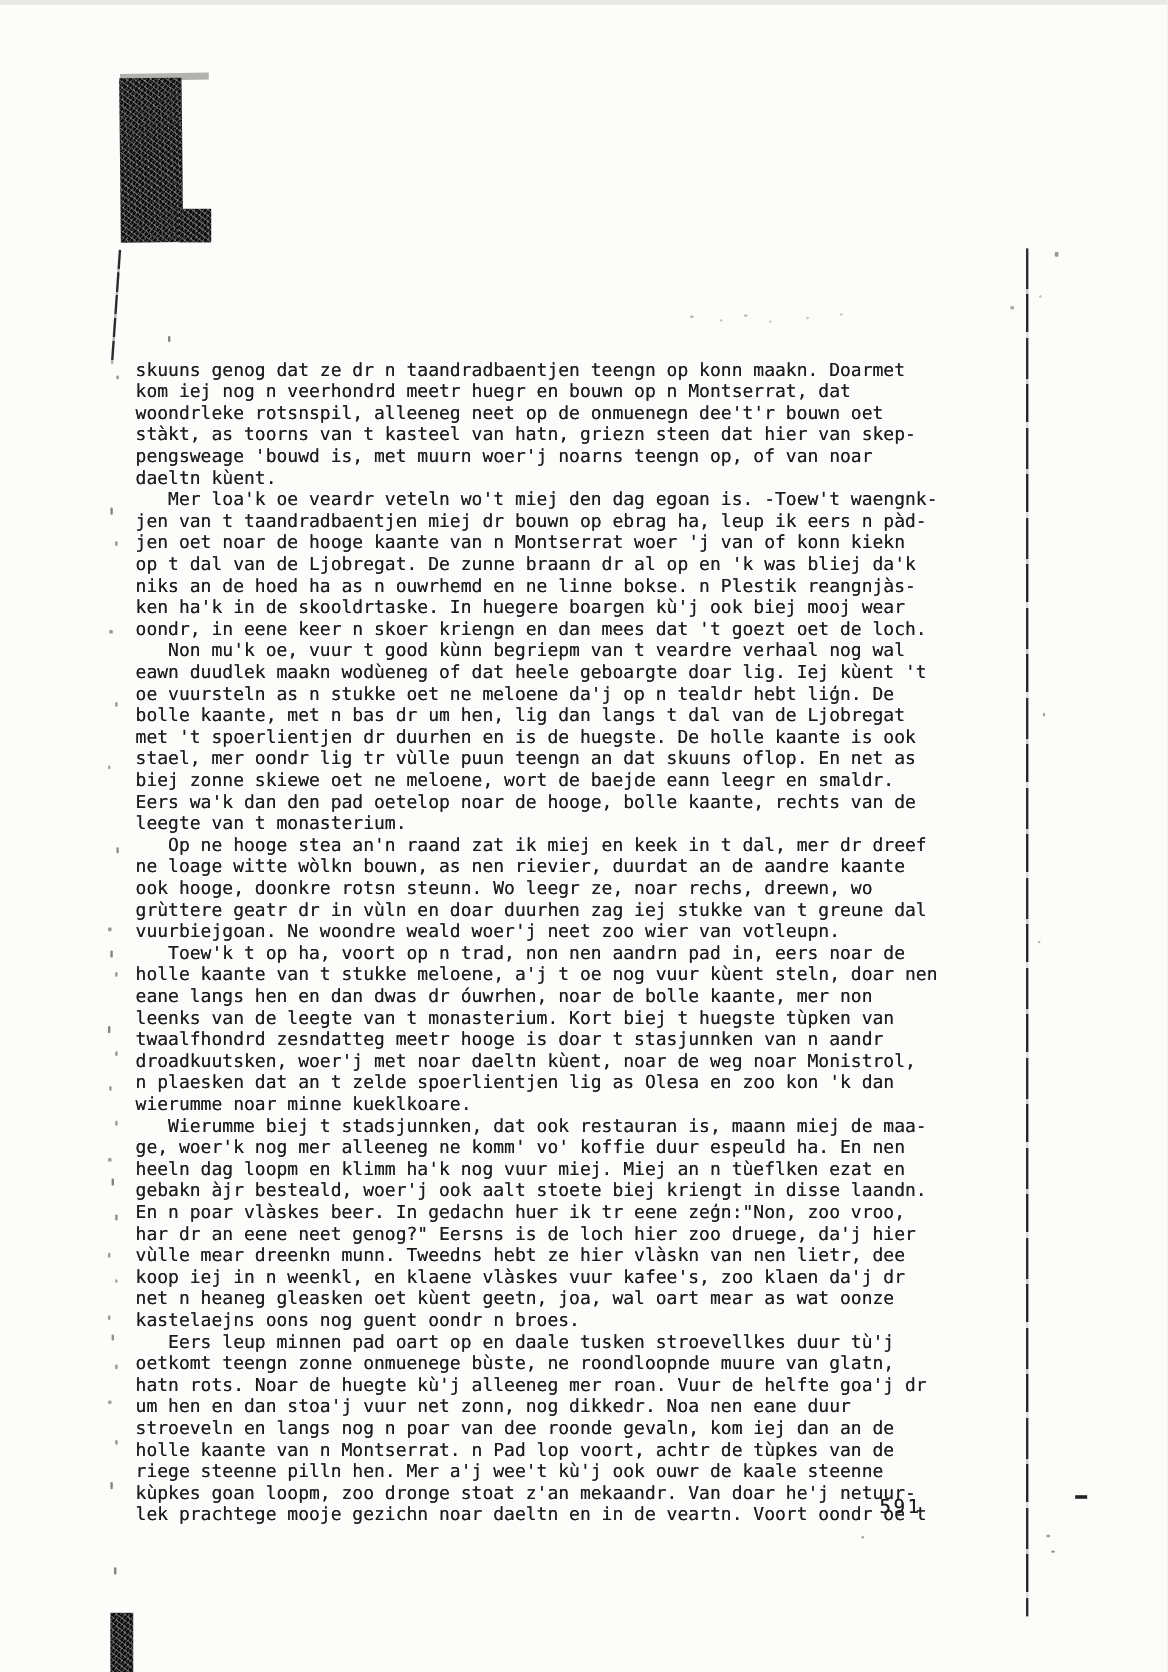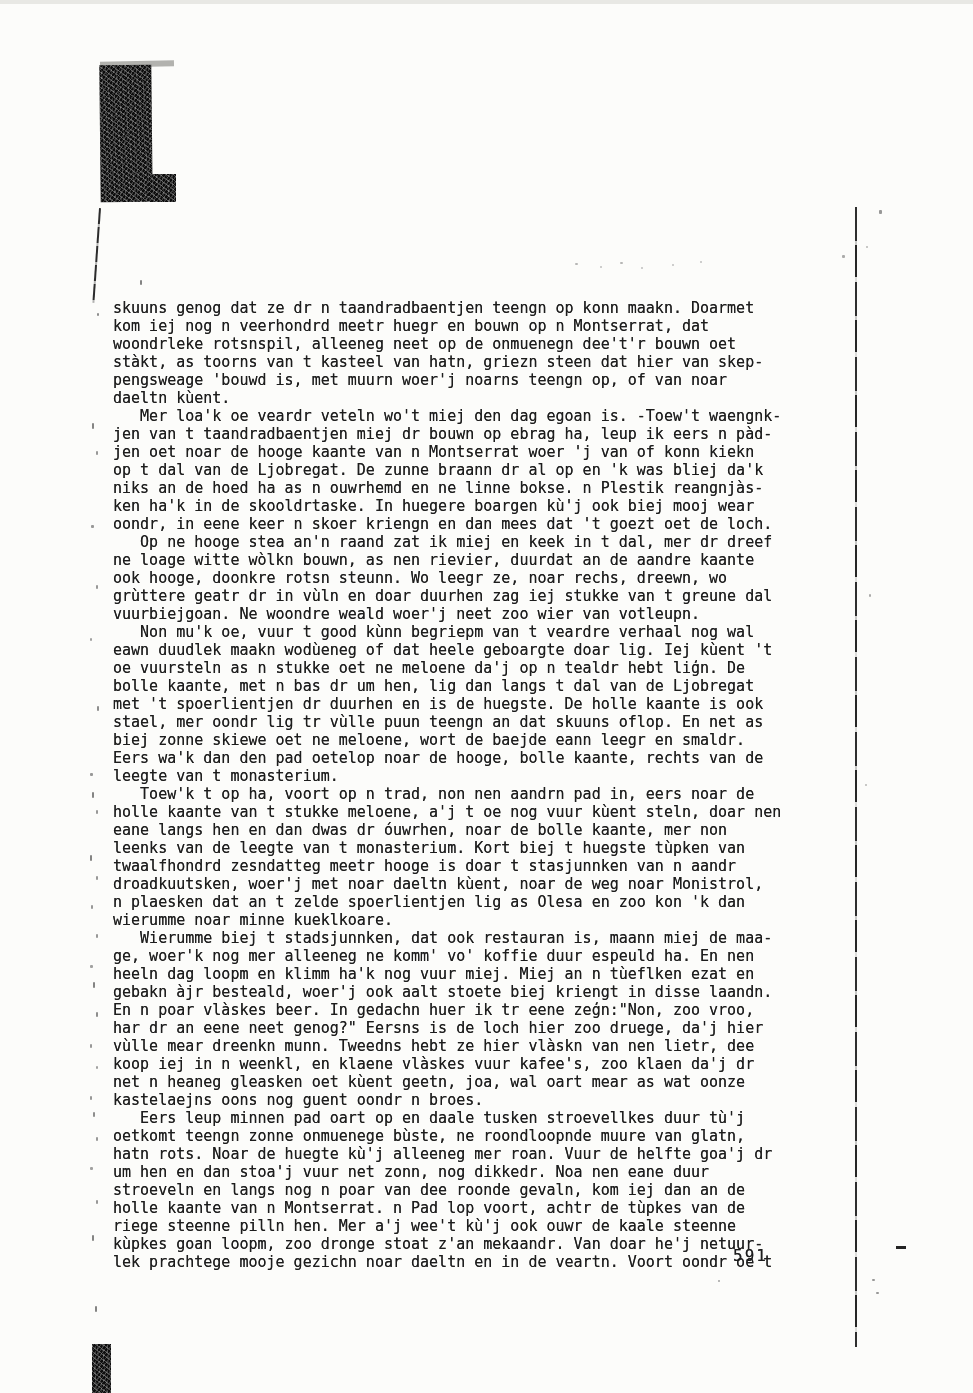--- a/index.html
+++ b/index.html
@@ -86,34 +86,34 @@
 stàkt, as toorns van t kasteel van hatn, griezn steen dat hier van skep-
 pengsweage 'bouwd is, met muurn woer'j noarns teengn op, of van noar
 daeltn kùent.</p>
     <p class="para">   Mer loa'k oe veardr veteln wo't miej den dag egoan is. -Toew't waengnk-
 jen van t taandradbaentjen miej dr bouwn op ebrag ha, leup ik eers n pàd-
 jen oet noar de hooge kaante van n Montserrat woer 'j van of konn kiekn
 op t dal van de Ljobregat. De zunne braann dr al op en 'k was bliej da'k
 niks an de hoed ha as n ouwrhemd en ne linne bokse. n Plestik reangnjàs-
 ken ha'k in de skooldrtaske. In huegere boargen kù'j ook biej mooj wear
 oondr, in eene keer n skoer kriengn en dan mees dat 't goezt oet de loch.</p>
-    <p class="para">   Op ne hooge stea an'n raand zat ik miej en keek in t dal, mer dr dreef
-ne loage witte wòlkn bouwn, as nen rievier, duurdat an de aandre kaante
-ook hooge, doonkre rotsn steunn. Wo leegr ze, noar rechs, dreewn, wo
-grùttere geatr dr in vùln en doar duurhen zag iej stukke van t greune dal
-vuurbiejgoan. Ne woondre weald woer'j neet zoo wier van votleupn.</p>
     <p class="para">   Non mu'k oe, vuur t good kùnn begriepm van t veardre verhaal nog wal
 eawn duudlek maakn wodùeneg of dat heele geboargte doar lig. Iej kùent 't
 oe vuursteln as n stukke oet ne meloene da'j op n tealdr hebt liģn. De
 bolle kaante, met n bas dr um hen, lig dan langs t dal van de Ljobregat
 met 't spoerlientjen dr duurhen en is de huegste. De holle kaante is ook
 stael, mer oondr lig tr vùlle puun teengn an dat skuuns oflop. En net as
 biej zonne skiewe oet ne meloene, wort de baejde eann leegr en smaldr.
 Eers wa'k dan den pad oetelop noar de hooge, bolle kaante, rechts van de
 leegte van t monasterium.</p>
+    <p class="para">   Op ne hooge stea an'n raand zat ik miej en keek in t dal, mer dr dreef
+ne loage witte wòlkn bouwn, as nen rievier, duurdat an de aandre kaante
+ook hooge, doonkre rotsn steunn. Wo leegr ze, noar rechs, dreewn, wo
+grùttere geatr dr in vùln en doar duurhen zag iej stukke van t greune dal
+vuurbiejgoan. Ne woondre weald woer'j neet zoo wier van votleupn.</p>
     <p class="para">   Toew'k t op ha, voort op n trad, non nen aandrn pad in, eers noar de
 holle kaante van t stukke meloene, a'j t oe nog vuur kùent steln, doar nen
 eane langs hen en dan dwas dr óuwrhen, noar de bolle kaante, mer non
 leenks van de leegte van t monasterium. Kort biej t huegste tùpken van
 twaalfhondrd zesndatteg meetr hooge is doar t stasjunnken van n aandr
 droadkuutsken, woer'j met noar daeltn kùent, noar de weg noar Monistrol,
 n plaesken dat an t zelde spoerlientjen lig as Olesa en zoo kon 'k dan
 wierumme noar minne kueklkoare.</p>
     <p class="para">   Wierumme biej t stadsjunnken, dat ook restauran is, maann miej de maa-
 ge, woer'k nog mer alleeneg ne komm' vo' koffie duur espeuld ha. En nen

